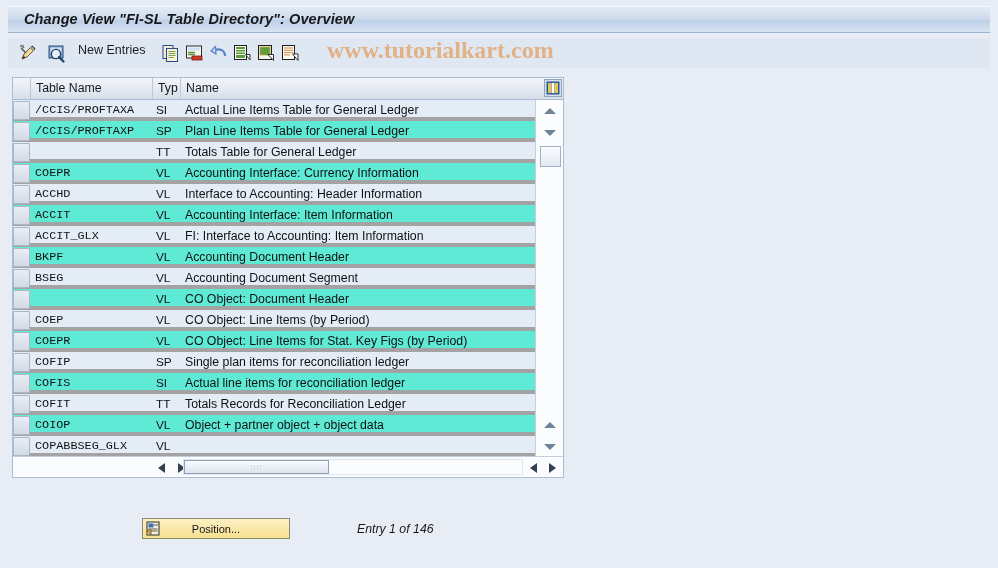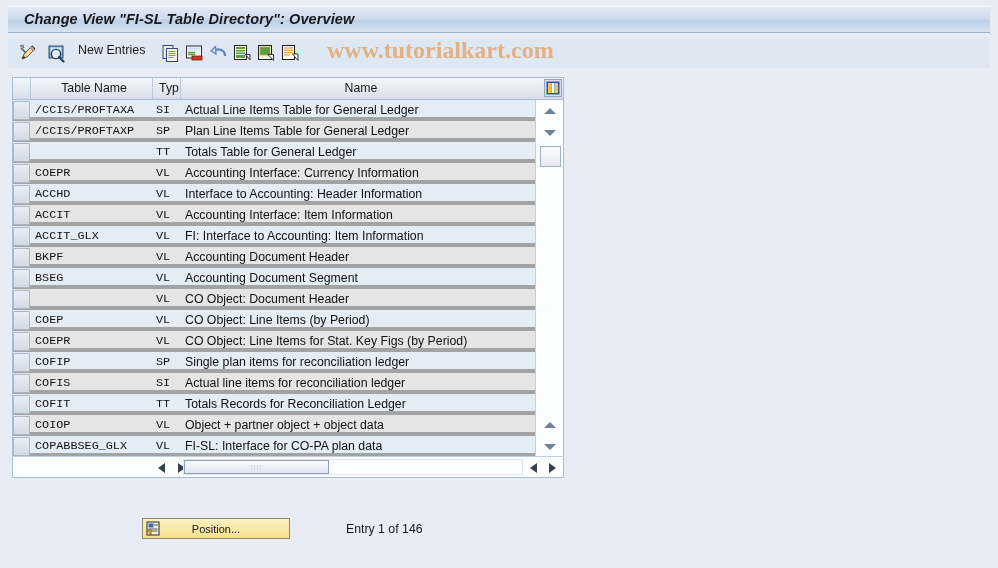--- a/index.html
+++ b/index.html
@@ -49,21 +49,20 @@
     position: absolute; left: 12px; top: 77px; width: 552px; height: 401px;
     background: #ffffff;
     border: 1px solid #a9bdd4;
     box-sizing: border-box;
   }
   .thead {
     position: absolute; left: 0; top: 0; width: 100%; height: 22px;
     background: linear-gradient(to bottom, #f2f5f9 0%, #e3e9f1 60%, #d5dde8 100%);
     border-bottom: 1px solid #a9bdd4;
     box-sizing: border-box;
-    text-align: center;
   }
   .th {
     position: absolute; top: 0; height: 21px; line-height: 21px;
     font-size: 12.3px; color: #16181c; padding-left: 5px;
     box-sizing: border-box; overflow: hidden; white-space: nowrap;
     border-right: 1px solid #b9c8da;
   }
   .th-sel { left: 0; width: 18px; padding-left: 0; }
   .th-name  { left: 18px; width: 122px; }
   .th-typ   { left: 140px; width: 28px; }
@@ -76,33 +75,33 @@
 
   .tbody {
     position: absolute; left: 0; top: 22px; width: 523px; height: 357px;
     overflow: hidden;
   }
   .trow {
     position: relative; height: 21px; width: 100%;
     border-bottom: 4px solid #a3a3a3; box-sizing: border-box;
     background: #e4ecf5;
   }
-  .trow.alt { background: #e5e5e5; }
+  .trow.alt { background: #5eead4; }
   .cell {
     position: absolute; top: 0; height: 20px; line-height: 20px;
     font-size: 12.3px; color: #101114; white-space: nowrap; overflow: hidden;
     box-sizing: border-box;
   }
   .c-sel {
     left: 0; width: 17px; height: 19px; top: 0.5px;
     background: linear-gradient(to bottom,#e9eef5,#d2dae5);
     border: 1px solid #a9b8c9; border-radius: 1px; box-sizing: border-box;
   }
   .c-name { left: 22px; width: 118px; font-family: "Liberation Mono", monospace; font-size: 11.8px; }
-  .c-typ  { left: 143px; width: 26px; font-family: Liberation Mono, monospace; font-size: 11.8px; }
+  .c-typ  { left: 143px; width: 26px; font-family: Liberation Sans, sans-serif; font-size: 11.8px; }
   .c-desc { left: 172px; width: 348px; }
 
   
   .vscroll {
     position: absolute; right: 0; top: 22px; width: 28px; height: 357px;
     background: #fafcfe; border-left: 1px solid #c3cfdd; box-sizing: border-box;
   }
   .sb-btn {
     position: absolute; left: 3px; width: 22px; height: 17px;
     display: flex; align-items: center; justify-content: center;
@@ -142,22 +141,22 @@
   
   .posbtn {
     position: absolute; left: 142px; top: 518px; width: 148px; height: 21px;
     background: linear-gradient(to bottom,#fdf0c3,#f6e08f);
     border: 1px solid #8a8a72; box-sizing: border-box;
     display: flex; align-items: center; justify-content: center;
     font-size: 11px; color: #16181c; cursor: pointer;
   }
   .posbtn .pb-icon { position: absolute; left: 3px; top: 2px; }
   .entrytext {
-    position: absolute; left: 346px; top: 522px;
-    font-size: 12.3px; color: #16181c; white-space: nowrap;
+    position: absolute; left: 357px; top: 522px;
+    font-size: 12.3px; color: #16181c; white-space: nowrap; font-style: italic;
   }
 </style>
 </head>
 <body>
 
 <div id="app">
 
   <div class="titlebar">
     <div class="titlebar-text">Change View "FI-SL Table Directory": Overview</div>
   </div>
@@ -348,21 +347,20 @@
         <div class="trow alt">
           <div class="cell c-sel"></div>
           <div class="cell c-name">COIOP</div>
           <div class="cell c-typ">VL</div>
           <div class="cell c-desc">Object + partner object + object data</div>
         </div>
         <div class="trow">
           <div class="cell c-sel"></div>
           <div class="cell c-name">COPABBSEG_GLX</div>
           <div class="cell c-typ">VL</div>
-          <div class="cell c-desc">FI-SL: Interface for CO-PA plan data</div>
         </div>
       </div>
 
     <div class="vscroll">
       <div class="sb-btn" style="top:2px;">
           <div class="tri tri-up"></div>
         </div>
       <div class="sb-btn" style="top:24px;">
           <div class="tri tri-down"></div>
         </div>

